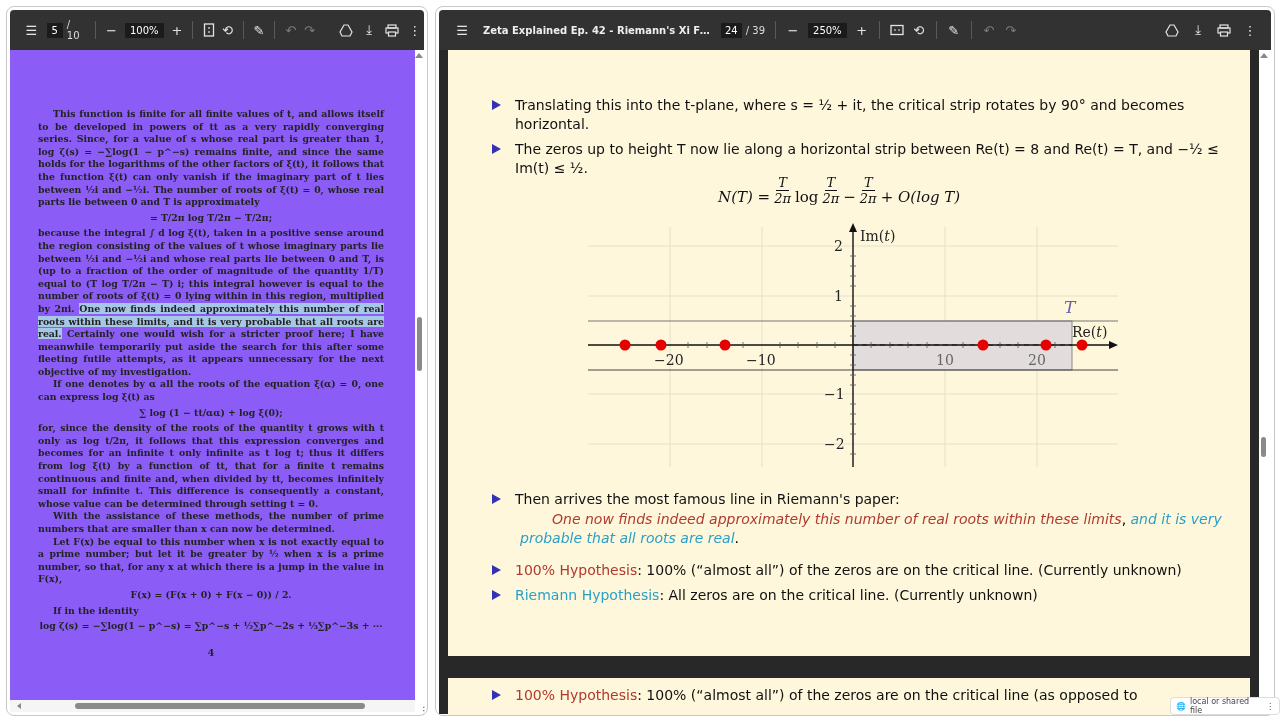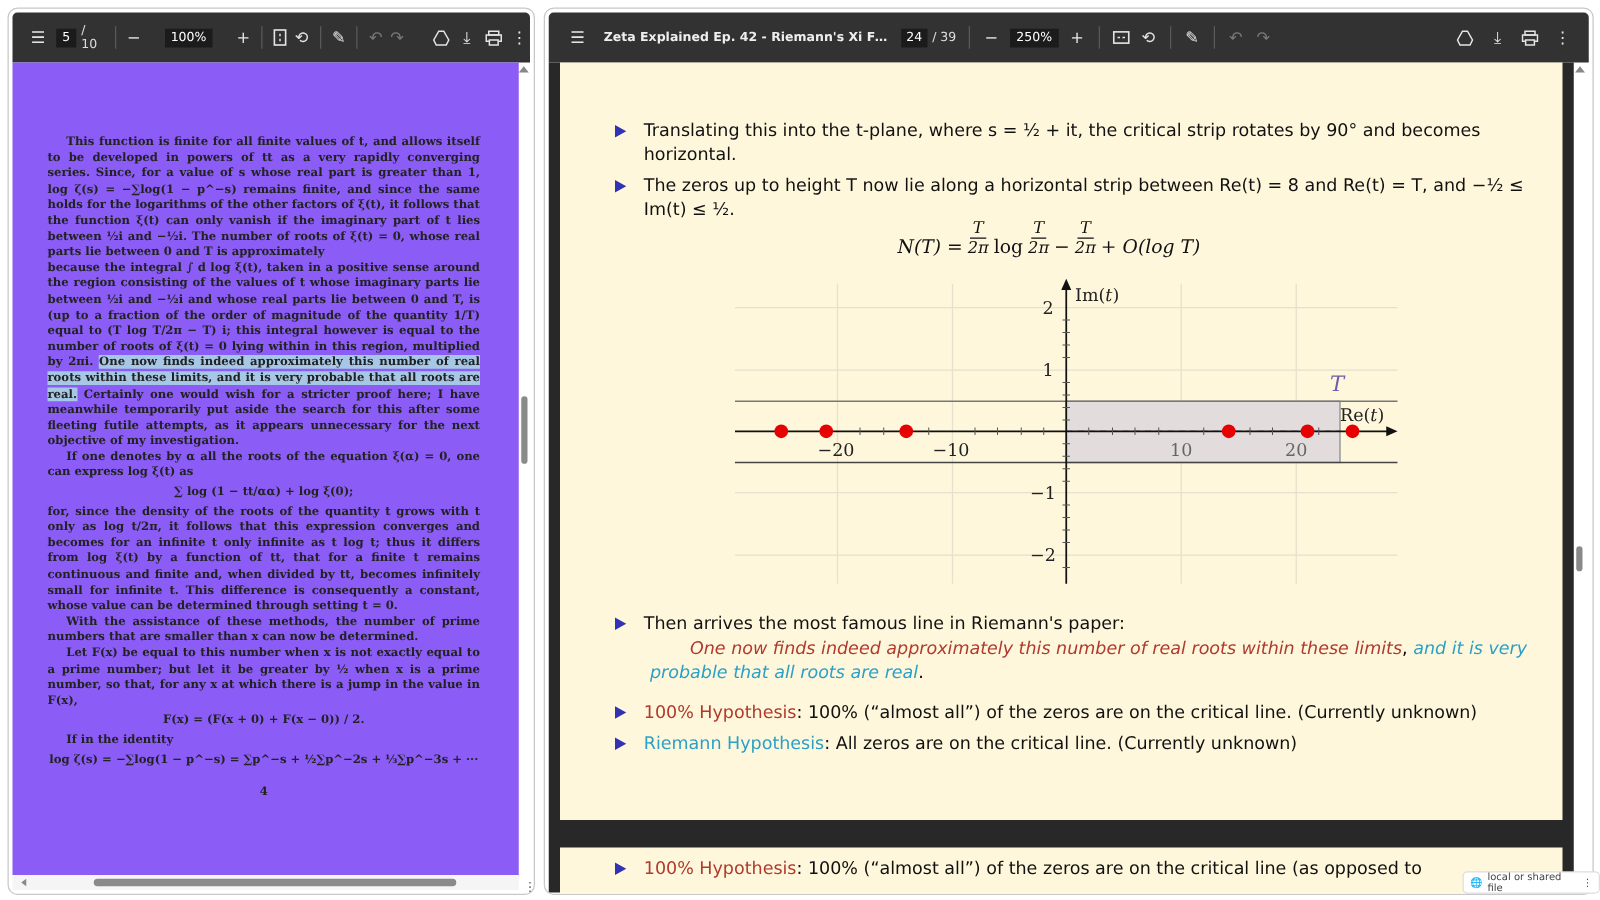--- a/index.html
+++ b/index.html
@@ -57,21 +57,21 @@
 </head>
 <body>
 
 <div id="win-left" class="window">
   <div class="toolbar">
     <span class="tb-icon" style="margin-left:12px">☰</span>
     <span style="margin-left:6px" class="pagebox">5</span>
     <span class="pagetotal">/ 10</span>
     <span class="tb-sep" style="margin-left:12px"></span>
     <span class="tb-icon">−</span>
-    <span class="zoombox" style="margin:0 16px">100%</span>
+    <span class="zoombox" style="margin:0 4px">100%</span>
     <span class="tb-icon">+</span>
     <span class="tb-sep"></span>
     <span class="tb-icon">
       <svg width="12" height="14" viewBox="0 0 12 14">
           <rect x="1.5" y="1" width="9" height="12" fill="none" stroke="#e4e4e4" stroke-width="1.3"></rect>
           <path d="M6 4v2M6 8v2" stroke="#e4e4e4" stroke-width="1.2"></path>
         </svg>
     </span>
     <span class="tb-icon">⟲</span>
     <span class="tb-sep"></span>
@@ -91,20 +91,21 @@
           <rect x="1" y="4" width="12" height="5" fill="none" stroke="#e4e4e4" stroke-width="1.2"></rect>
           <rect x="3.5" y="8" width="7" height="4" fill="#323233" stroke="#e4e4e4" stroke-width="1.2"></rect>
         </svg>
     </span>
     <span class="tb-icon" style="margin-left:4px">⋮</span>
   </div>
 
   <div id="left-view">
     <div class="paper-text">
       <p>This function is finite for all finite values of t, and allows itself to be developed in powers of tt as a very rapidly converging series. Since, for a value of s whose real part is greater than 1, log ζ(s) = −∑log(1 − p^−s) remains finite, and since the same holds for the logarithms of the other factors of ξ(t), it follows that the function ξ(t) can only vanish if the imaginary part of t lies between ½i and −½i. The number of roots of ξ(t) = 0, whose real parts lie between 0 and T is approximately</p>
+      <p class="eq">= T/2π log T/2π − T/2π;</p>
       <p class="noindent"><span>because the integral ∫ d log ξ(t), taken in a positive sense around the region consisting of the values of t whose imaginary parts lie between ½i and −½i and whose real parts lie between 0 and T, is (up to a fraction of the order of magnitude of the quantity 1/T) equal to (T log T/2π − T) i; this integral however is equal to the number of roots of ξ(t) = 0 lying within in this region, multiplied by 2πi.</span> <span class="hl">One now finds indeed approximately this number of real roots within these limits, and it is very probable that all roots are real.</span> <span>Certainly one would wish for a stricter proof here; I have meanwhile temporarily put aside the search for this after some fleeting futile attempts, as it appears unnecessary for the next objective of my investigation.</span></p>
       <p>If one denotes by α all the roots of the equation ξ(α) = 0, one can express log ξ(t) as</p>
       <p class="eq">∑ log (1 − tt/αα) + log ξ(0);</p>
       <p class="noindent">for, since the density of the roots of the quantity t grows with t only as log t/2π, it follows that this expression converges and becomes for an infinite t only infinite as t log t; thus it differs from log ξ(t) by a function of tt, that for a finite t remains continuous and finite and, when divided by tt, becomes infinitely small for infinite t. This difference is consequently a constant, whose value can be determined through setting t = 0.</p>
       <p>With the assistance of these methods, the number of prime numbers that are smaller than x can now be determined.</p>
       <p>Let F(x) be equal to this number when x is not exactly equal to a prime number; but let it be greater by ½ when x is a prime number, so that, for any x at which there is a jump in the value in F(x),</p>
       <p class="eq">F(x) = (F(x + 0) + F(x − 0)) / 2.</p>
       <p>If in the identity</p>
       <p class="eq">log ζ(s) = −∑log(1 − p^−s) = ∑p^−s + ½∑p^−2s + ⅓∑p^−3s + ···</p>
       <p class="page-num">4</p>

